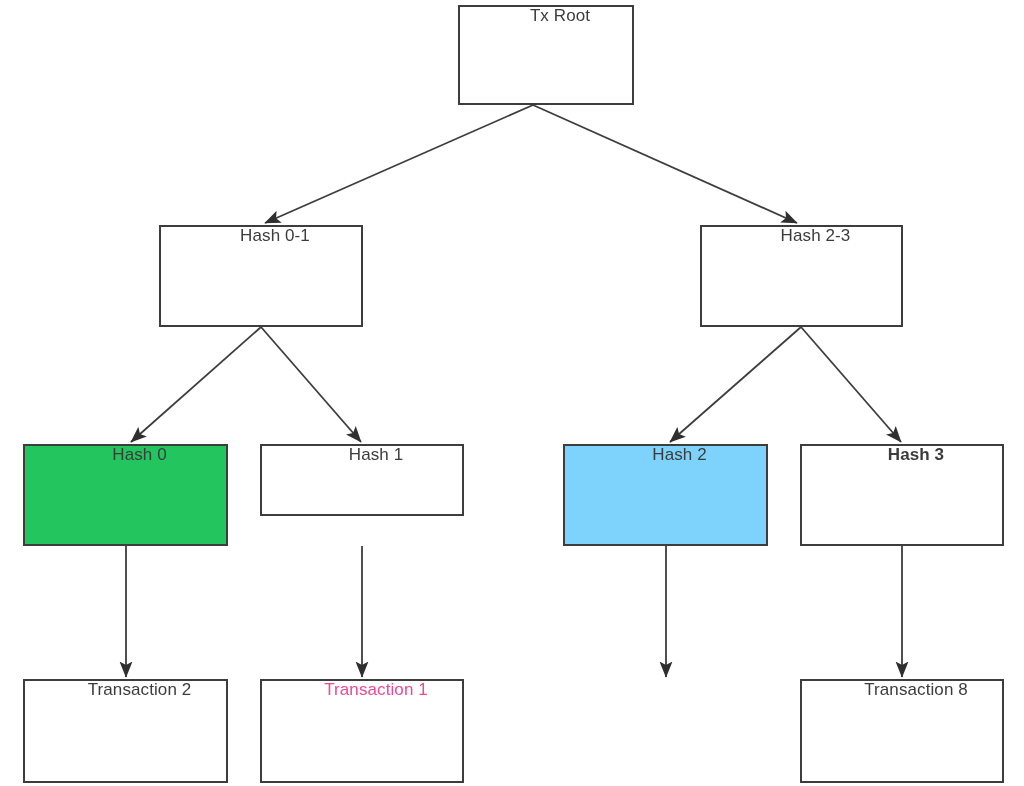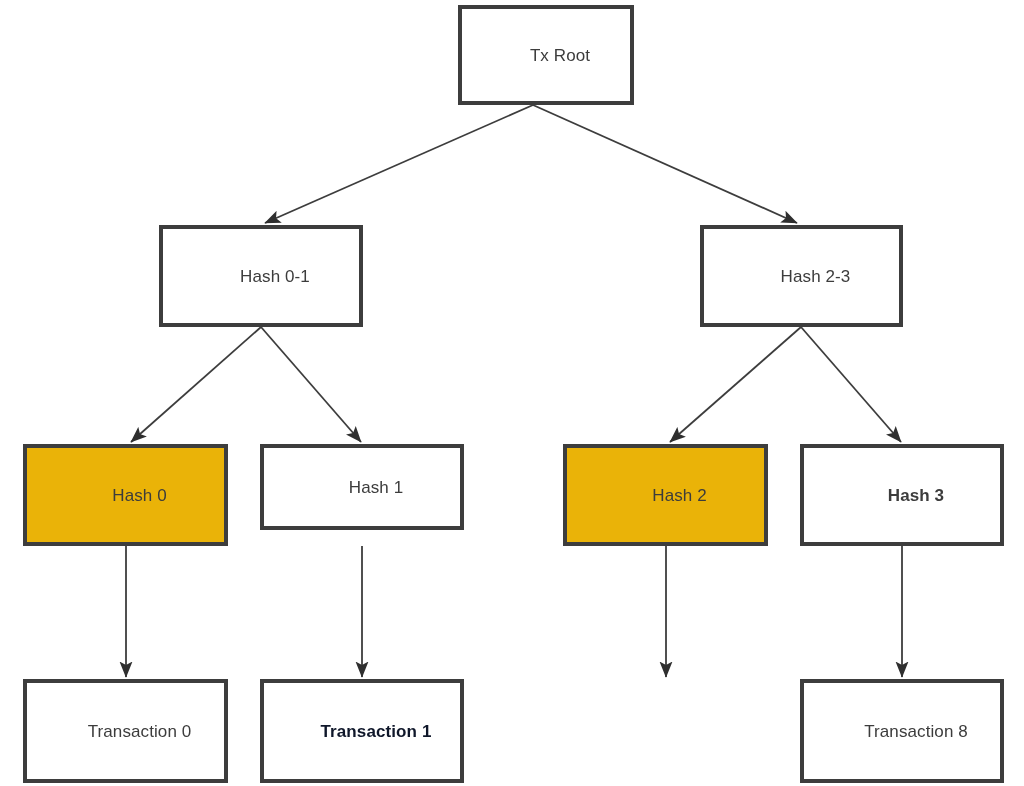--- a/index.html
+++ b/index.html
@@ -26,23 +26,23 @@
     left: 0;
     top: 0;
     width: 1024px;
     height: 786px;
     pointer-events: none;
   }
   .node {
     position: absolute;
     box-sizing: border-box;
     background: #ffffff;
-    border: 4px solid #7f1d1d;
+    border: 2px solid #7f1d1d;
     display: flex;
-    align-items: center;
+    align-items: flex-start;
     justify-content: center;
     padding-left: 28px;
   }
   .node-label {
     font-family: "Liberation Sans", sans-serif;
     font-size: 17px;
     line-height: 1;
     color: #3c3c3c;
     letter-spacing: 0.1px;
     white-space: nowrap;
@@ -76,35 +76,35 @@
 
   <div class="node" style="left: 458px; top: 5px; width: 176px; height: 100px; border-color: rgb(61, 61, 61); background: rgb(255, 255, 255);">
     <span class="node-label" style="color: rgb(60, 60, 60);">Tx Root</span>
   </div>
   <div class="node" style="left: 159px; top: 225px; width: 204px; height: 102px; border-color: rgb(61, 61, 61); background: rgb(255, 255, 255);">
     <span class="node-label" style="color: rgb(60, 60, 60);">Hash 0-1</span>
   </div>
   <div class="node" style="left: 700px; top: 225px; width: 203px; height: 102px; border-color: rgb(61, 61, 61); background: rgb(255, 255, 255);">
     <span class="node-label" style="color: rgb(60, 60, 60);">Hash 2-3</span>
   </div>
-  <div class="node" style="left: 23px; top: 444px; width: 205px; height: 102px; border-color: rgb(61, 61, 61); background: #eab308;">
+  <div class="node" style="left: 23px; top: 444px; width: 205px; height: 102px; border-color: rgb(61, 61, 61); background: #22c55e;">
     <span class="node-label" style="color: rgb(60, 60, 60);">Hash 0</span>
   </div>
-  <div class="node" style="left: 260px; top: 444px; width: 204px; height: 86px; border-color: rgb(61, 61, 61); background: rgb(255, 255, 255);">
+  <div class="node" style="left: 260px; top: 444px; width: 204px; height: 72px; border-color: rgb(61, 61, 61); background: rgb(255, 255, 255);">
     <span class="node-label" style="color: rgb(60, 60, 60);">Hash 1</span>
   </div>
-  <div class="node" style="left: 563px; top: 444px; width: 205px; height: 102px; border-color: rgb(61, 61, 61); background: #eab308;">
+  <div class="node" style="left: 563px; top: 444px; width: 205px; height: 102px; border-color: rgb(61, 61, 61); background: #7dd3fc;">
     <span class="node-label" style="color: rgb(60, 60, 60);">Hash 2</span>
   </div>
   <div class="node" style="left: 800px; top: 444px; width: 204px; height: 102px; border-color: rgb(61, 61, 61); background: rgb(255, 255, 255); font-weight: bold;">
     <span class="node-label" style="color: rgb(60, 60, 60);">Hash 3</span>
   </div>
   <div class="node" style="left: 23px; top: 679px; width: 205px; height: 104px; border-color: rgb(61, 61, 61); background: rgb(255, 255, 255);">
-    <span class="node-label" style="color: rgb(60, 60, 60);">Transaction 0</span>
+    <span class="node-label" style="color: rgb(60, 60, 60);">Transaction 2</span>
   </div>
   <div class="node" style="left: 260px; top: 679px; width: 204px; height: 104px; border-color: rgb(61, 61, 61); background: rgb(255, 255, 255);">
-    <span class="node-label" style="color: #0f172a; font-weight: bold;">Transaction 1</span>
+    <span class="node-label" style="color: #ec4899;">Transaction 1</span>
   </div>
   <div class="node" style="left: 800px; top: 679px; width: 204px; height: 104px; border-color: rgb(61, 61, 61); background: rgb(255, 255, 255);">
     <span class="node-label" style="color: rgb(60, 60, 60);">Transaction 8</span>
   </div>
 
 </div>
 
 </body></html>

